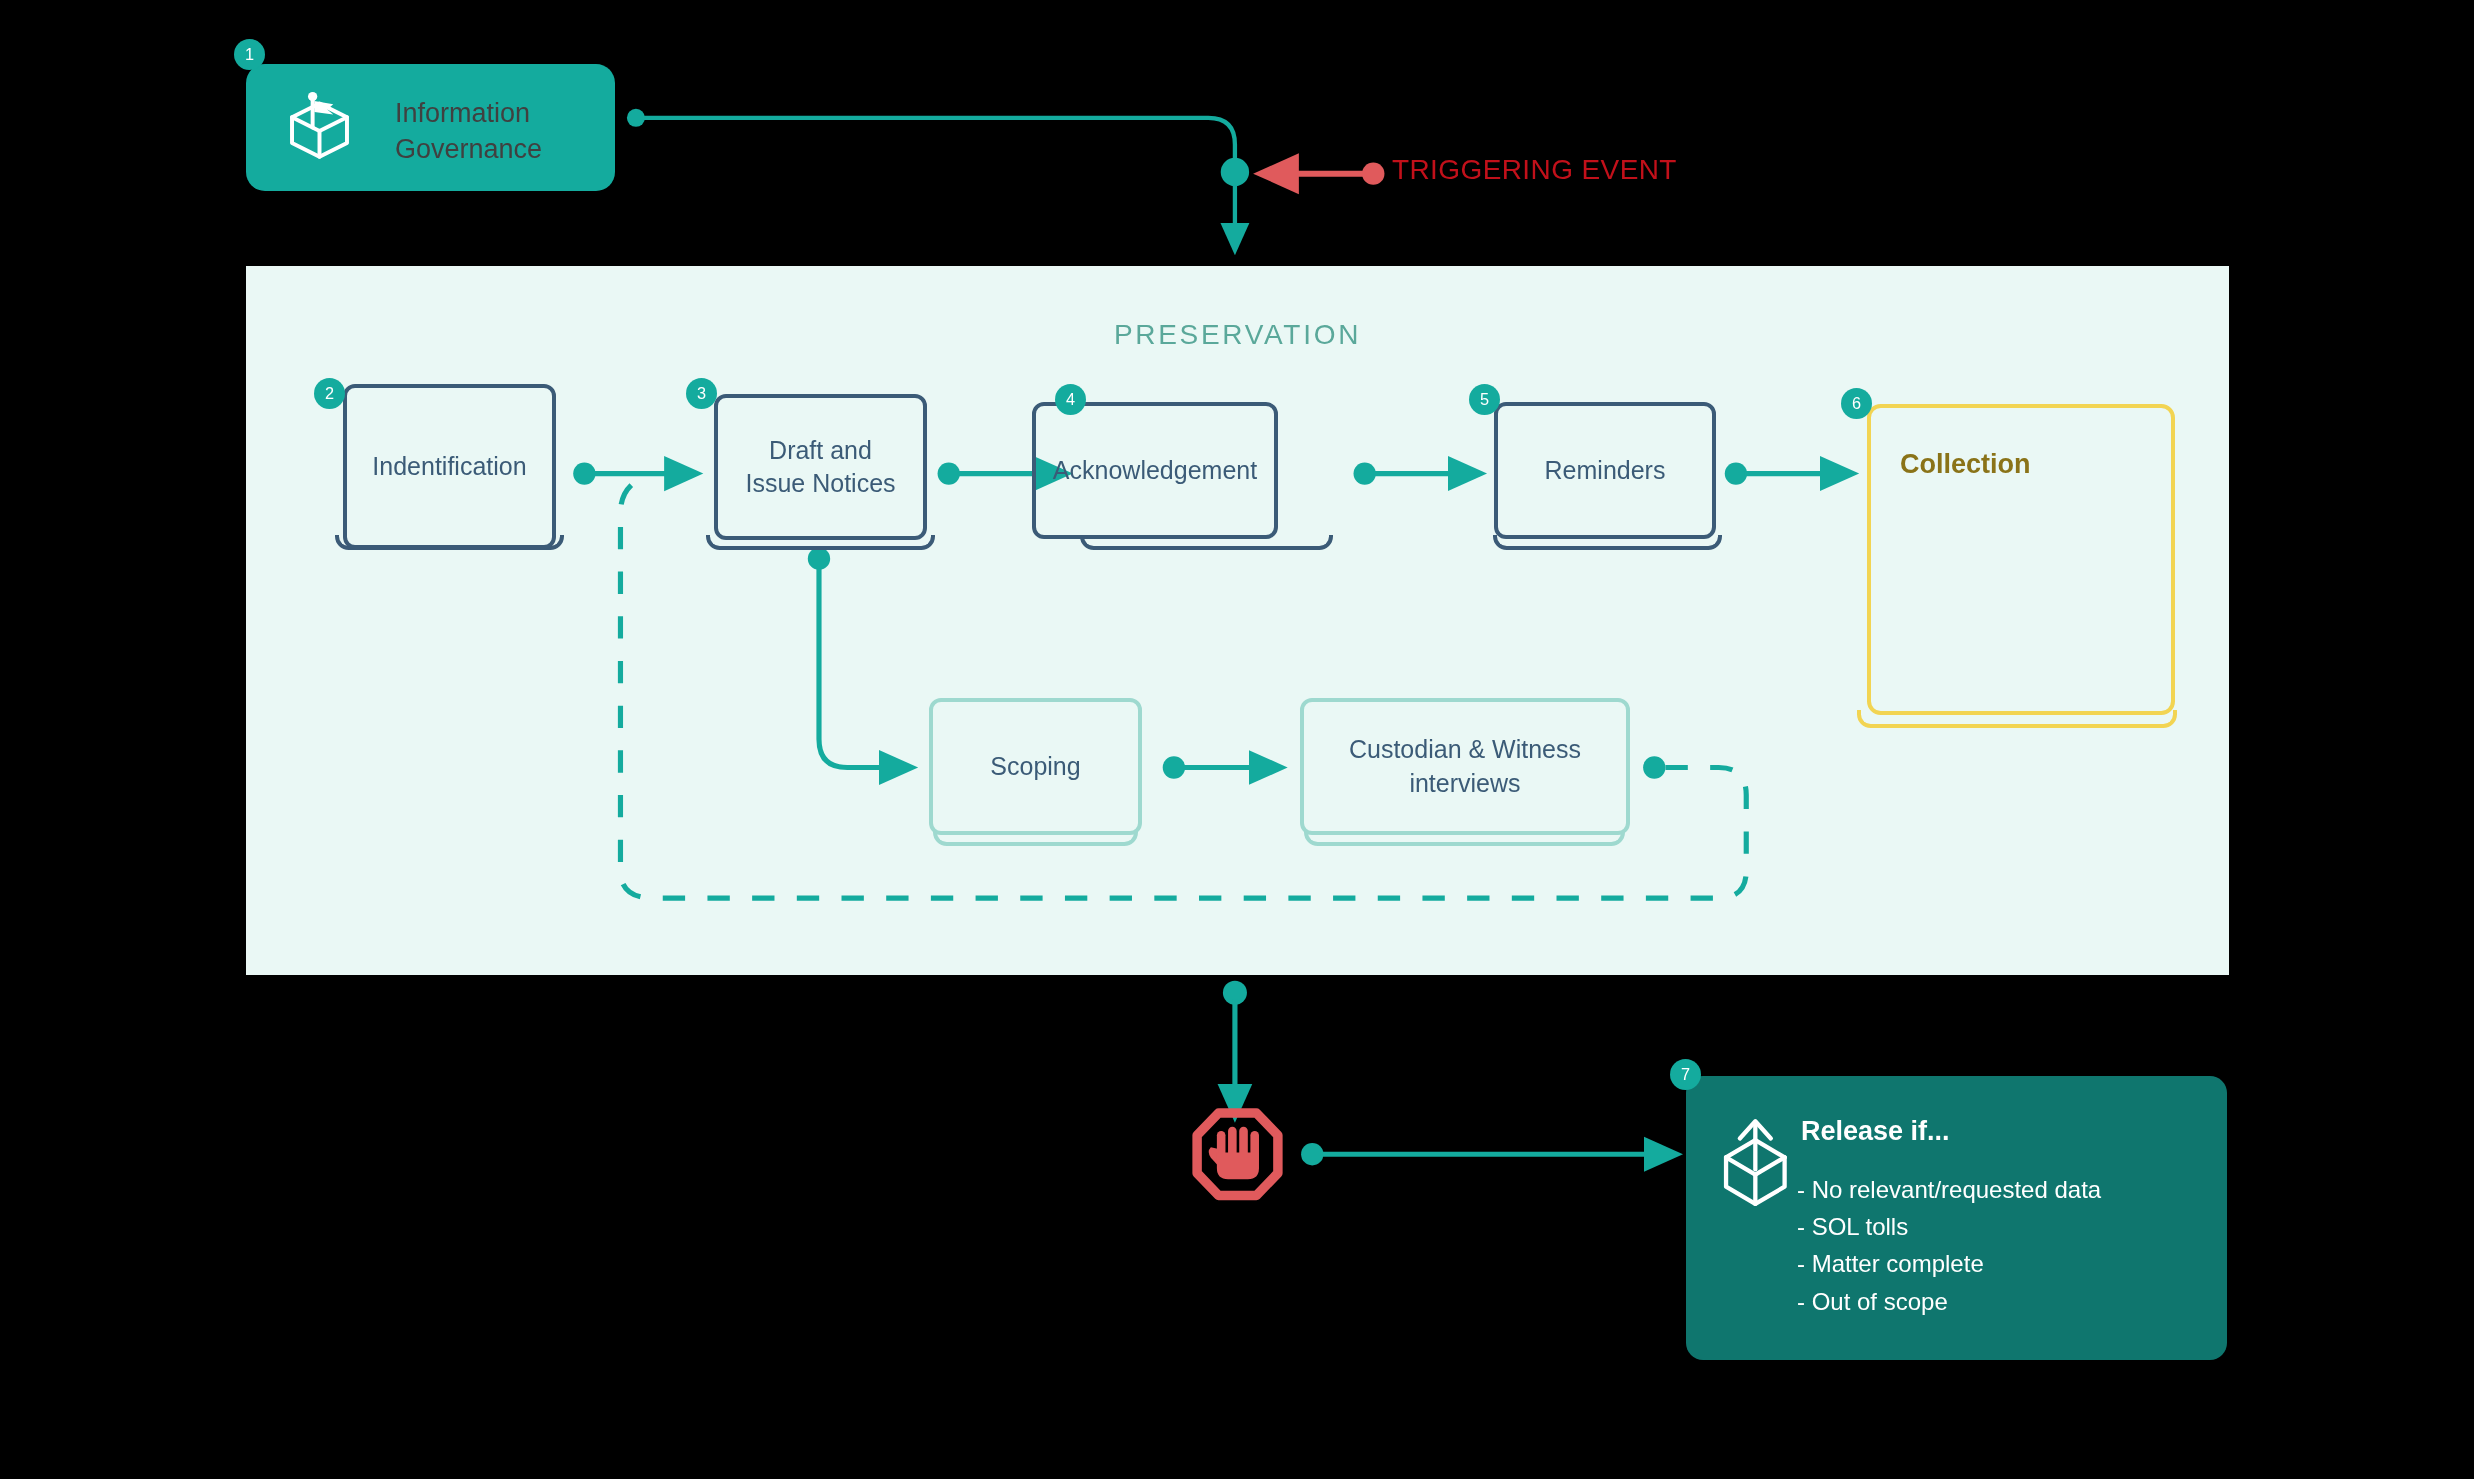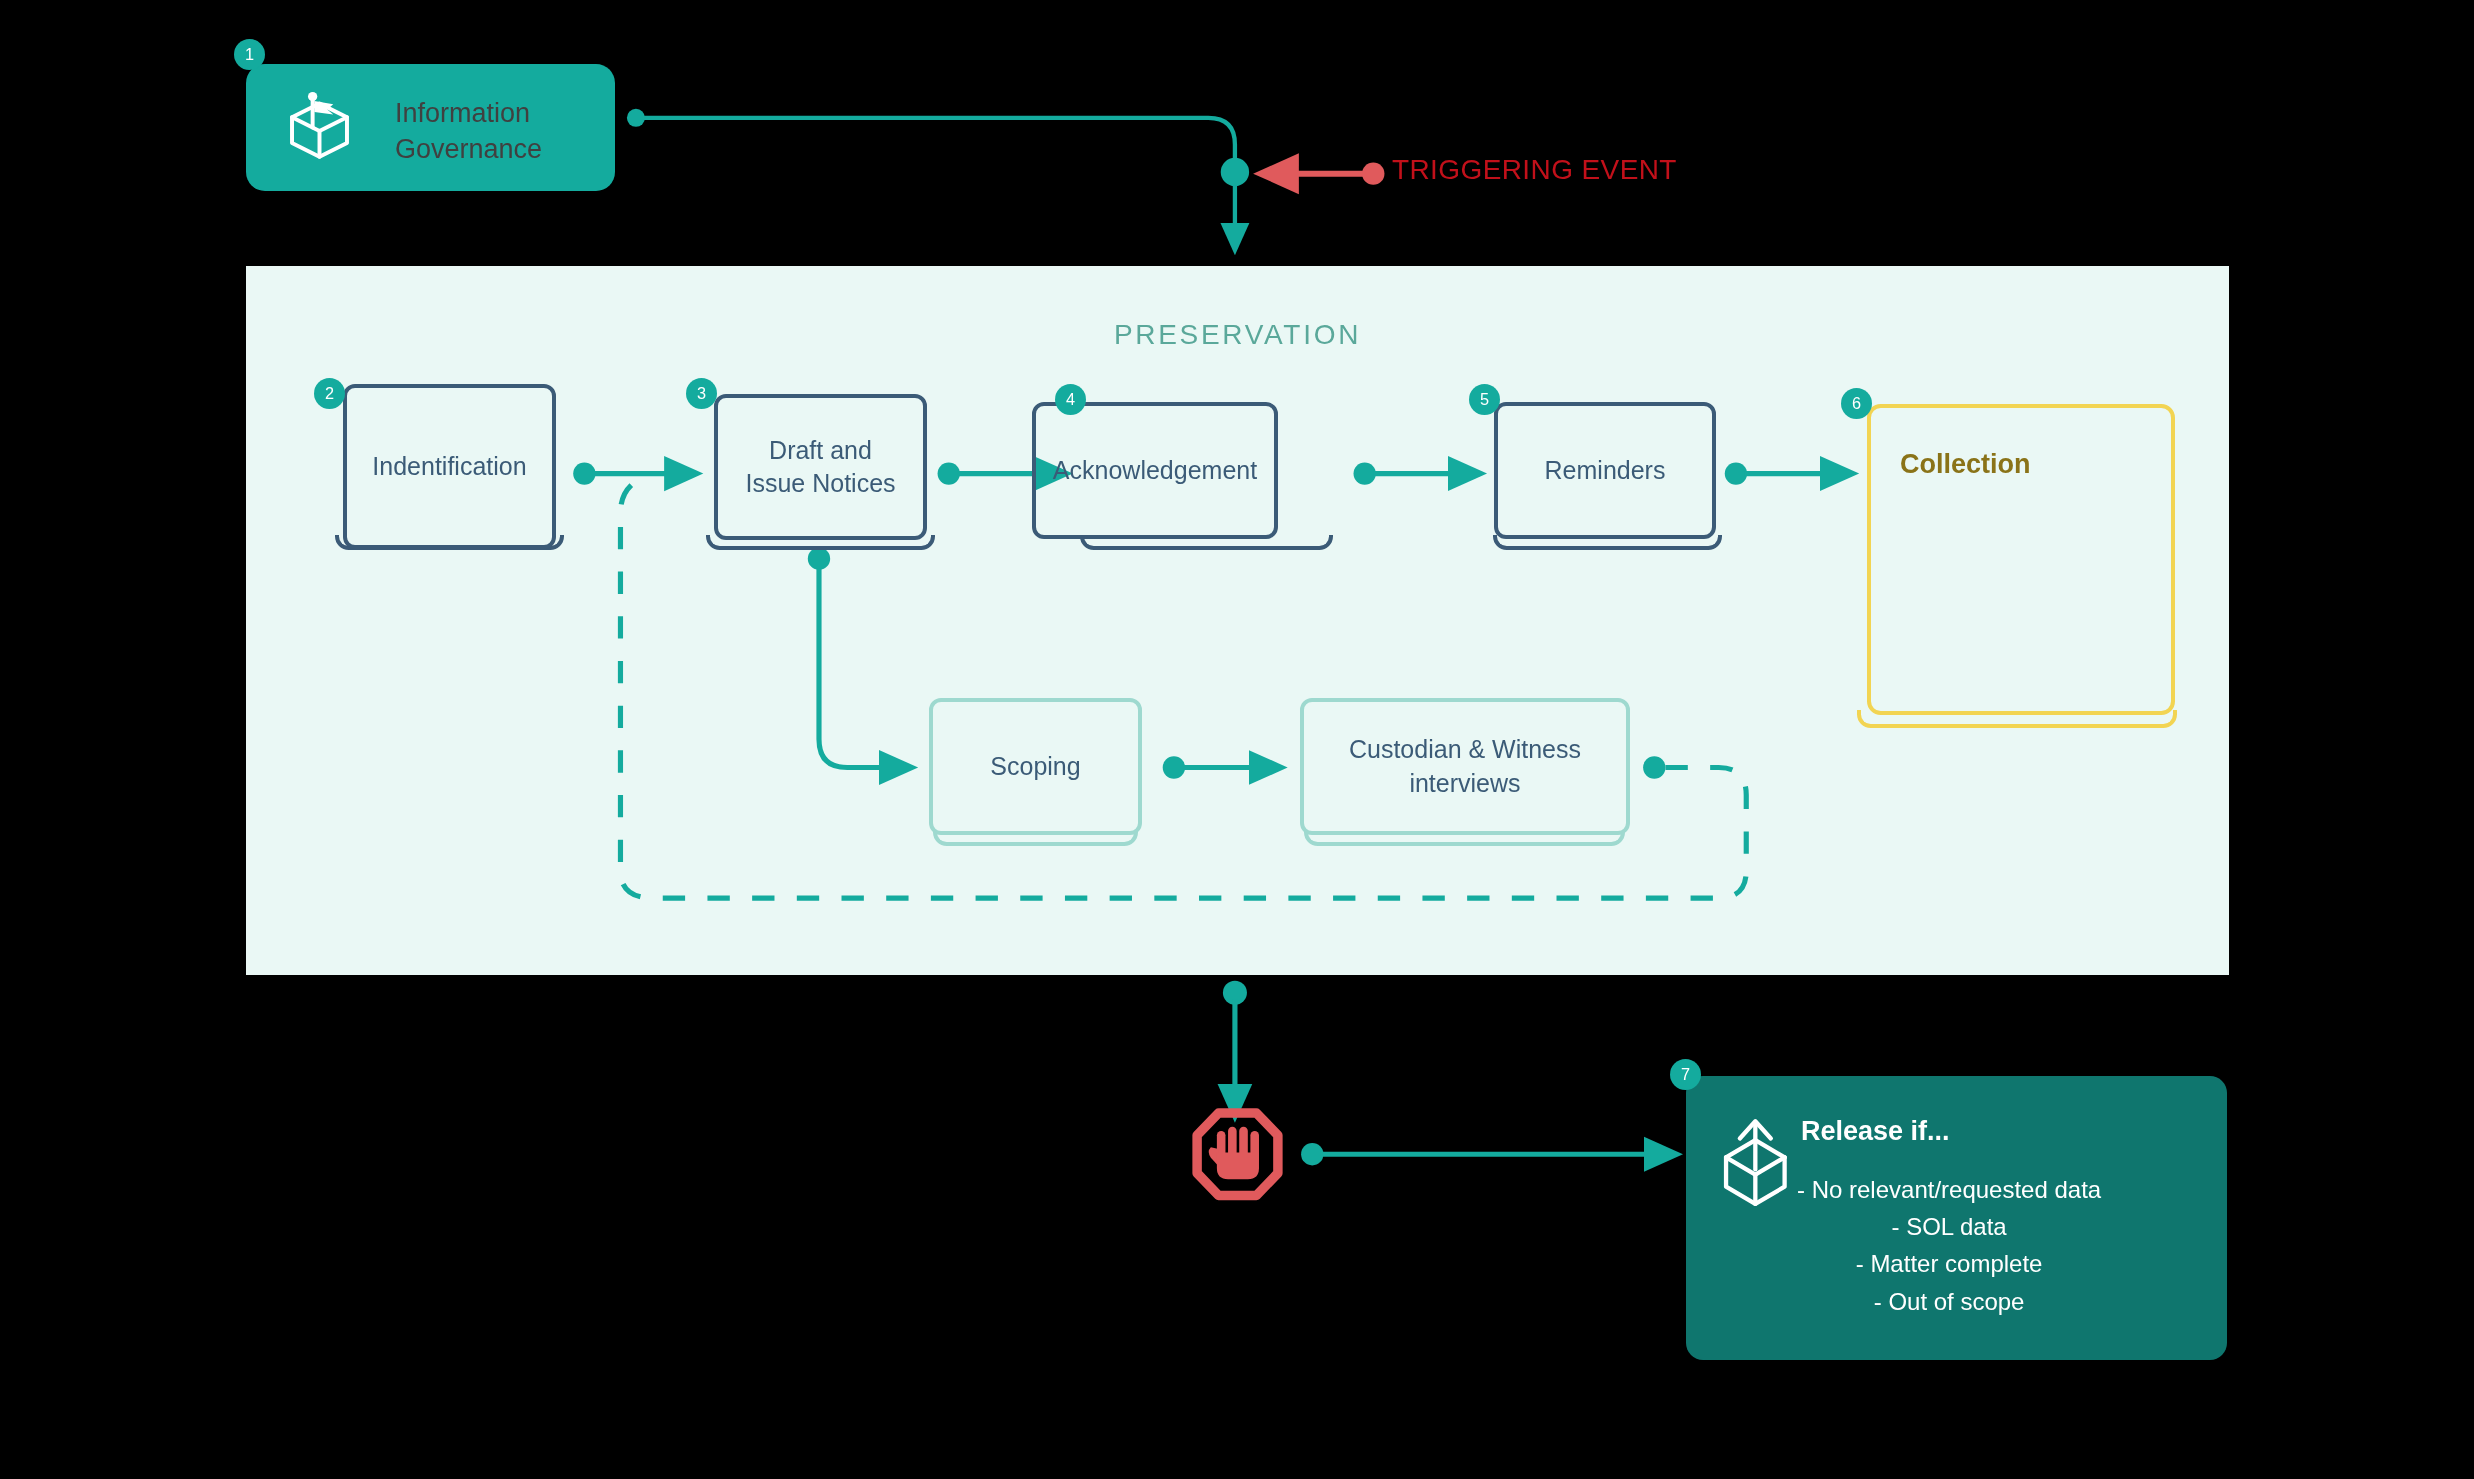--- a/index.html
+++ b/index.html
@@ -51,21 +51,21 @@
 
   
   #triggering-event-label{left:1392px;top:154px;color:#c2101a;font-size:28px;
       letter-spacing:0.4px;white-space:nowrap;text-align:right;}
 
   
   #release-box{left:1686px;top:1076px;width:541px;height:284px;background:#0f766e;
       border-radius:17px;z-index:6;}
   #release-title{position:absolute;left:115px;top:40px;color:#fff;font-size:27px;font-weight:bold;}
   #release-list{position:absolute;left:111px;top:95px;color:#fff;font-size:24px;line-height:1.55;}
-  #release-list div{white-space:pre;text-align:center;}
+  #release-list div{white-space:pre;}
 </style>
 </head>
 <body>
 
 <div id="stage">
 
   <div class="abs" id="preservation-panel"></div>
   <div class="abs" id="preservation-title">PRESERVATION</div>
 
   <svg class="layer" viewBox="0 0 2880 1722">
@@ -235,20 +235,20 @@
           <path d="M48,68 L82,48"></path>
           <path d="M48,68 L48,102"></path>
           <path d="M48,62 L48,8"></path>
           <path d="M30,26 L48,6 L66,26"></path>
         </g>
       </svg>
     </span>
     <div id="release-title">Release if...</div>
     <div id="release-list">
       <div>- No relevant/requested data</div>
-      <div>- SOL data</div>
+      <div>- SOL tolls</div>
       <div>- Matter complete</div>
       <div>- Out of scope</div>
     </div>
   </div>
 
 </div>
 
 
 </body></html>

